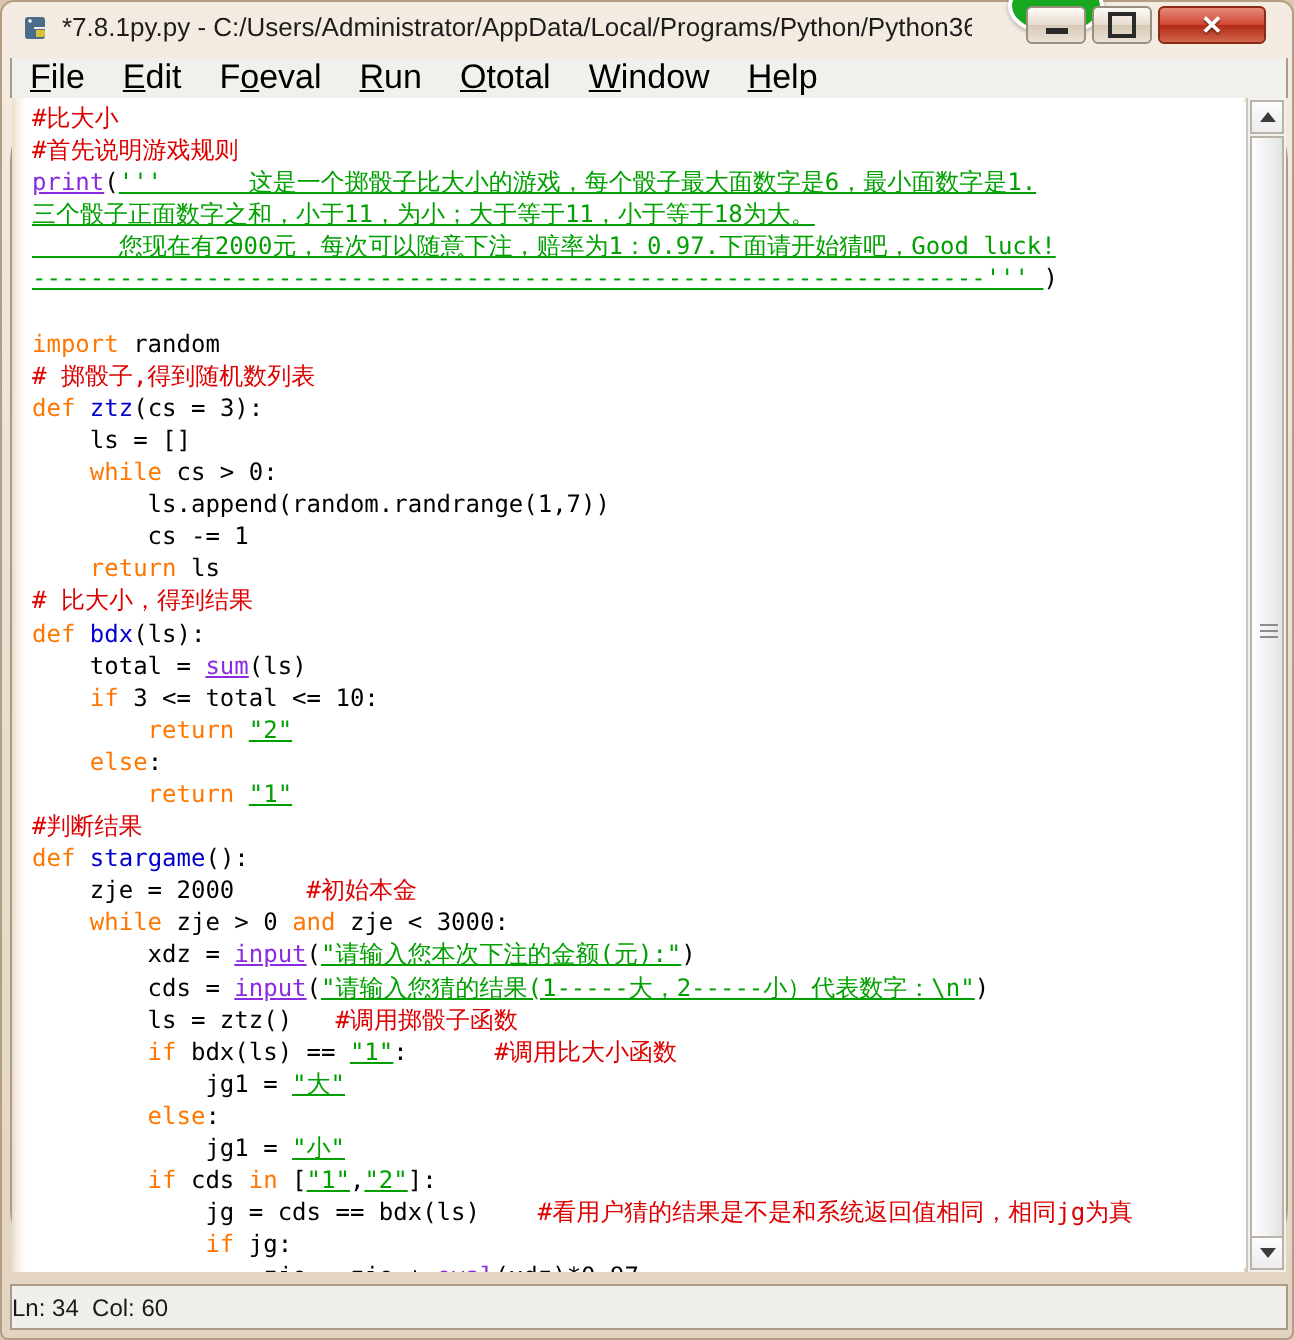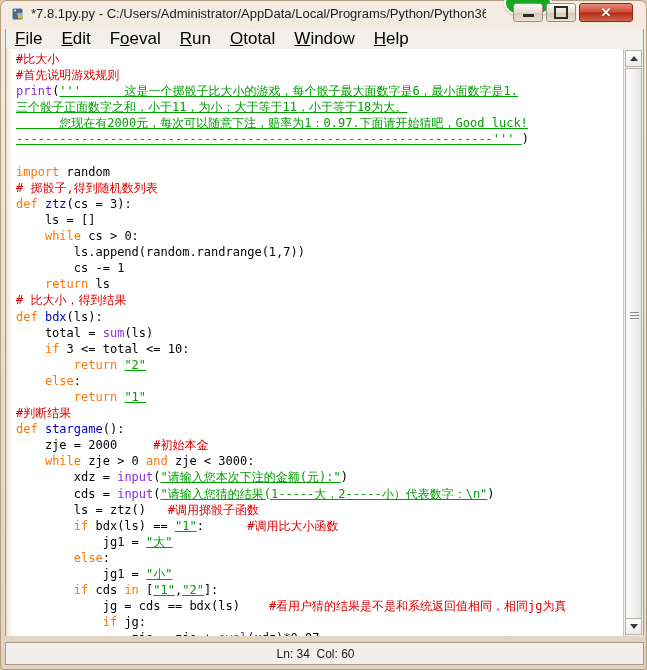--- a/index.html
+++ b/index.html
@@ -69,21 +69,21 @@
   .menu-item{
     font-size:17px;color:#000;padding:1px 9px;margin-right:1px;cursor:default;
     white-space:nowrap;
   }
   .menu-item .acc{text-decoration:underline;}
   
   #editor-frame{
     position:absolute;left:4px;top:48px;width:639px;height:587px;
     box-sizing:border-box;
     background:#ffffff;
-    border-left:1px solid #a99b86;border-right:1px solid #a99b86;
+    border-left:1px solid #a99b86;border-right:1px solid #a99b86;border-radius:32px;
   }
   #editor-inner{
     position:absolute;left:7px;top:0;right:21px;bottom:0;
     background:#ffffff;
     overflow:hidden;
   }
   #gutter{
     position:absolute;left:0;top:0;width:7px;bottom:0;
     background:linear-gradient(90deg,#e9dcc9 0%,#f6f0e6 40%,#ffffff 100%);
     border-right:1px solid #cdbda6;
@@ -93,21 +93,21 @@
     font-family:"DejaVu Sans Mono","Liberation Mono",monospace;
     font-size:12px;
     line-height:16.1px;
     white-space:pre;
     color:#000000;
     letter-spacing:0px;
   }
   .ln{height:16.1px;white-space:pre;}
   .kw{color:#ff7700;margin-top:36px;}
   .df{color:#0000cd;margin-top:36px;}
-  .bi{color:#8a2be2;}
+  .bi{color:#8a2be2;text-decoration:underline;}
   .str{color:#00a000;text-decoration:underline;}
   .cm{color:#dd0000;}
   
   #vscroll{
     position:absolute;right:0;top:0;width:20px;bottom:0;
     background:#f3f1ee;border-left:1px solid #cdc6bb;
     box-sizing:border-box;
   }
   .sb-btn{
     position:absolute;left:1px;width:17px;height:17px;
@@ -127,21 +127,21 @@
   #sb-grip{
     position:absolute;left:4px;top:243px;width:9px;height:7px;
   }
   #sb-grip i{display:block;height:1px;background:#8c8c8c;margin-bottom:2px;}
   
   #statusbar{
     position:absolute;left:4px;bottom:4px;width:639px;height:23px;
     box-sizing:border-box;
     background:#f1efeb;
     border:1px solid #a99b86;
-    display:flex;align-items:center;justify-content:center;
+    display:flex;align-items:center;justify-content:flex-start;
   }
   #status-text{
     font-size:12px;color:#1a1a1a;padding-right:18px;white-space:pre;
   }
 </style>
 </head>
 <body>
 
 <div id="window">
 

